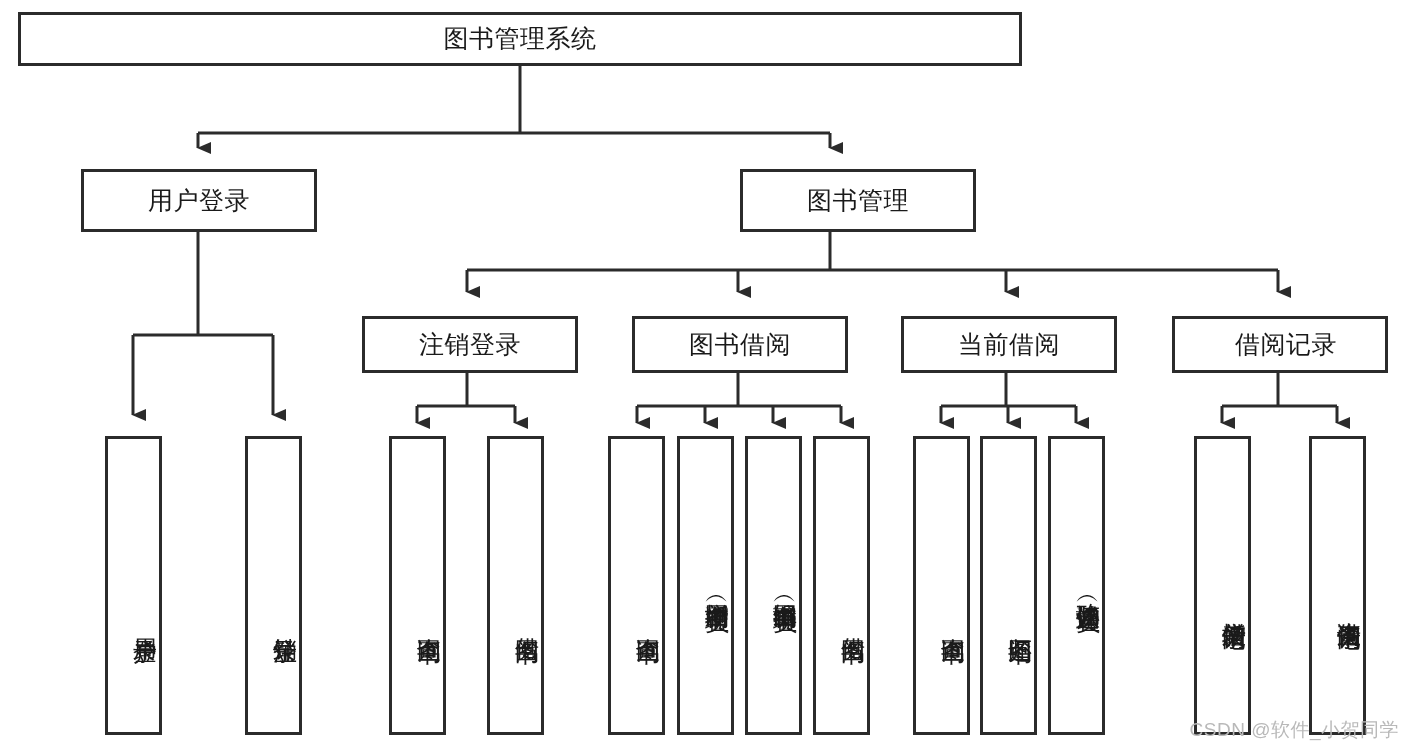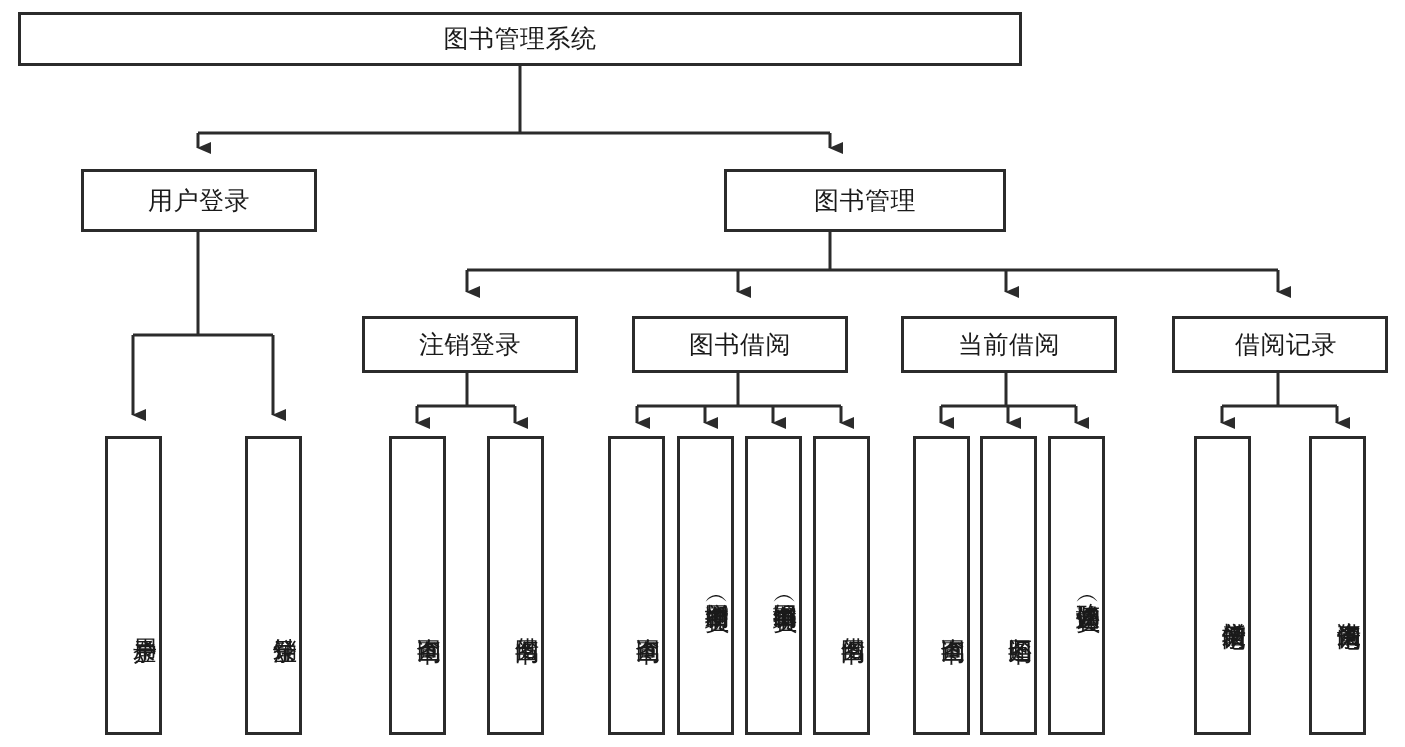--- a/index.html
+++ b/index.html
@@ -123,21 +123,21 @@
   </svg>
 
   <div class="node horiz" style="left:18px; top:12px; width:1004px; height:54px;">
     <span class="node-label">图书管理系统</span>
   </div>
 
   <div class="node horiz" style="left:81px; top:169px; width:236px; height:63px;">
     <span class="node-label">用户登录</span>
   </div>
 
-  <div class="node horiz" style="left:724px; top:169px; width:282px; height:63px;">
+  <div class="node horiz" style="left:740px; top:169px; width:236px; height:63px;">
     <span class="node-label">图书管理</span>
   </div>
 
   <div class="node horiz" style="left:362px; top:316px; width:216px; height:57px;">
     <span class="node-label">注销登录</span>
   </div>
 
   <div class="node horiz" style="left:632px; top:316px; width:216px; height:57px;font-family:Liberation Serif, serif;">
     <span class="node-label">图书借阅</span>
   </div>
@@ -195,14 +195,15 @@
   </div>
 
   <div class="node vert" style="left:1194px; top:436px; width:57px; height:299px; padding-top:40px;">
     <span class="node-label">新增借阅记录</span>
   </div>
 
   <div class="node vert" style="left:1309px; top:436px; width:57px; height:299px; padding-top:40px;">
     <span class="node-label">查询借阅记录</span>
   </div>
 
+  <div class="watermark">CSDN @软件_小贺同学</div>
 
 </div>
 
 </body></html>

